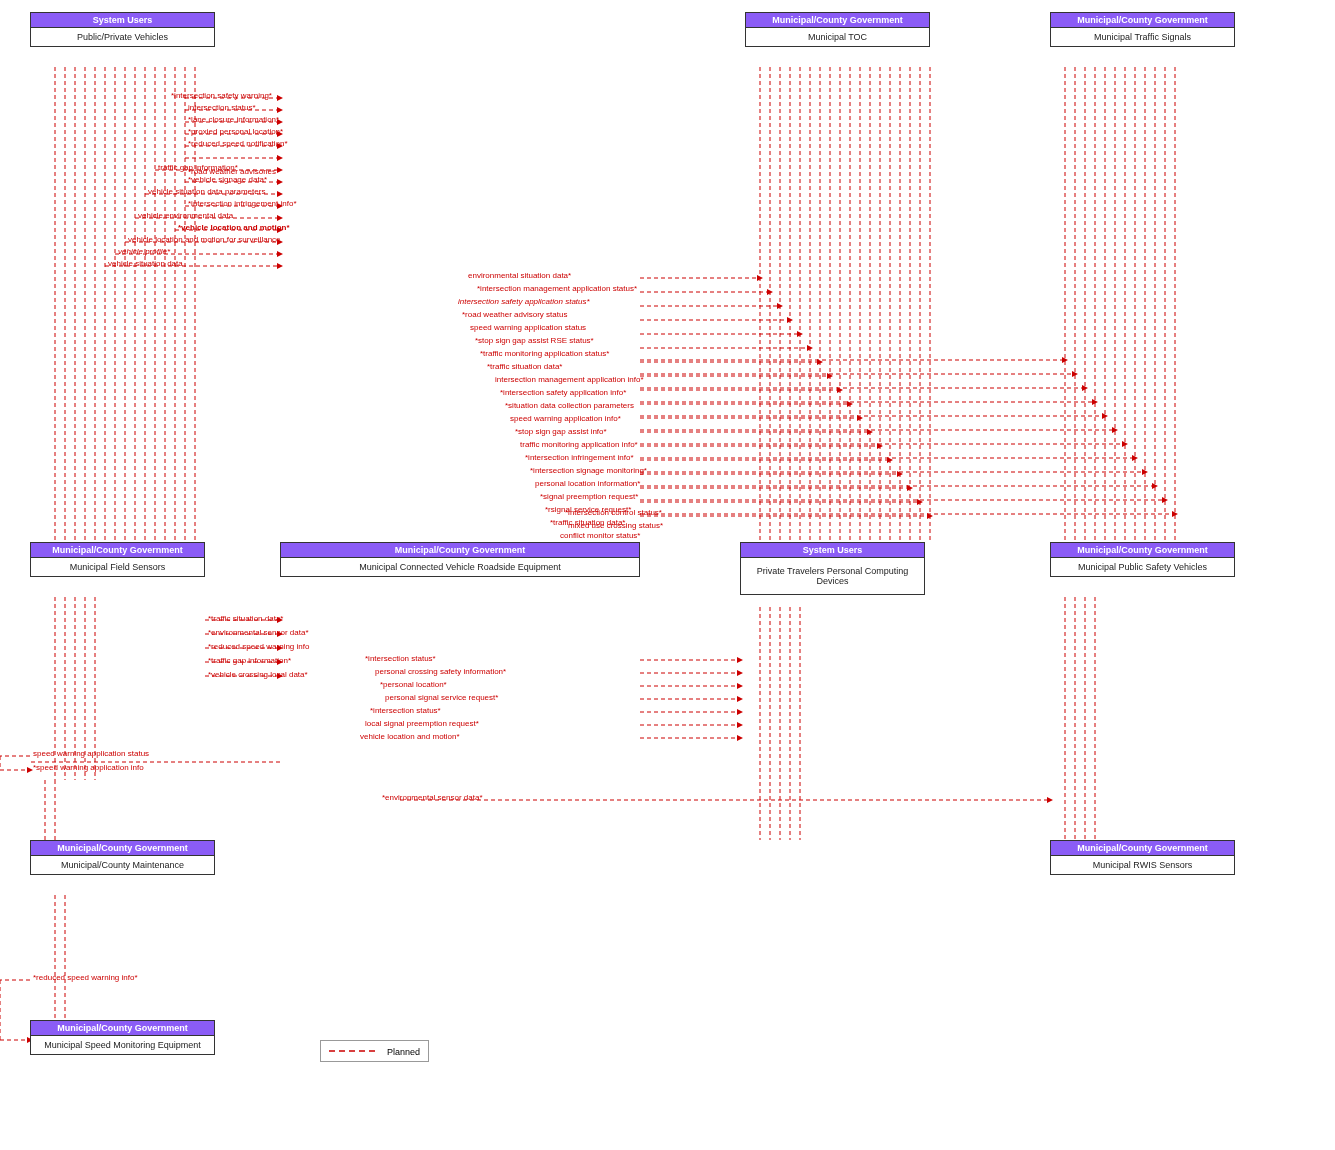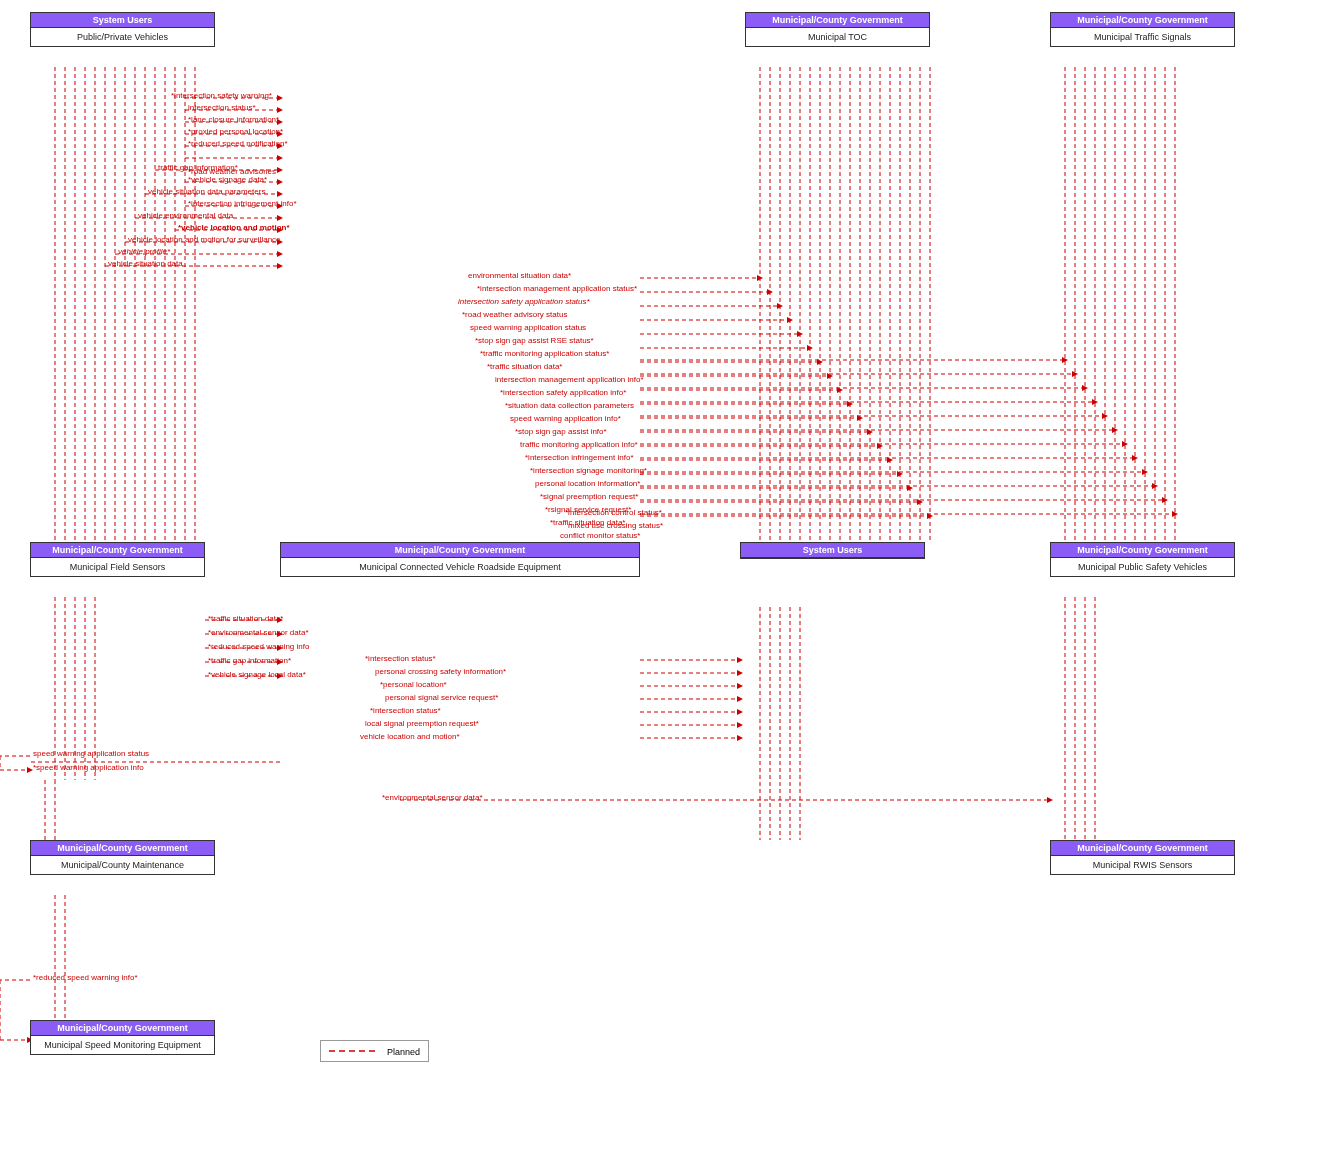--- a/index.html
+++ b/index.html
@@ -254,20 +254,21 @@
     <div class="node-body">Municipal Field Sensors</div>
   </div>
 
   <div class="node" style="left:280px;top:542px;width:360px;">
     <div class="node-header">Municipal/County Government</div>
     <div class="node-body">Municipal Connected Vehicle Roadside Equipment</div>
   </div>
 
   <div class="node" style="left:740px;top:542px;width:185px;">
     <div class="node-header">System Users</div>
+    <div class="node-body" style="padding:8px 6px;">Private Travelers Personal Computing Devices</div>
   </div>
 
   <div class="node" style="left:1050px;top:542px;width:185px;">
     <div class="node-header">Municipal/County Government</div>
     <div class="node-body">Municipal Public Safety Vehicles</div>
   </div>
 
   <div class="node" style="left:30px;top:840px;width:185px;">
     <div class="node-header">Municipal/County Government</div>
     <div class="node-body">Municipal/County Maintenance</div>
@@ -320,21 +321,21 @@
   <span class="label-text" style="left:545px;top:505px;">*rsignal service request*</span>
   <span class="label-text" style="left:550px;top:518px;">*traffic situation data*</span>
   <span class="label-text" style="left:560px;top:531px;">conflict monitor status*</span>
   <span class="label-text" style="left:565px;top:518px;top:508px;">*intersection control status*</span>
   <span class="label-text" style="left:568px;top:521px;">mixed use crossing status*</span>
 
   <span class="label-text" style="left:208px;top:614px;">*traffic situation data*</span>
   <span class="label-text" style="left:208px;top:628px;">*environmental sensor data*</span>
   <span class="label-text" style="left:208px;top:642px;">*reduced speed warning info</span>
   <span class="label-text" style="left:208px;top:656px;">*traffic gap information*</span>
-  <span class="label-text" style="left:208px;top:670px;">*vehicle signage local data*</span>
+  <span class="label-text" style="left:208px;top:670px;">*vehicle crossing local data*</span>
 
   <span class="label-text" style="left:365px;top:654px;">*intersection status*</span>
   <span class="label-text" style="left:375px;top:667px;">personal crossing safety information*</span>
   <span class="label-text" style="left:380px;top:680px;">*personal location*</span>
   <span class="label-text" style="left:385px;top:693px;">personal signal service request*</span>
   <span class="label-text" style="left:370px;top:706px;">*intersection status*</span>
   <span class="label-text" style="left:365px;top:719px;">local signal preemption request*</span>
   <span class="label-text" style="left:360px;top:732px;">vehicle location and motion*</span>
 
   <span class="label-text" style="left:33px;top:749px;">speed warning application status</span>

